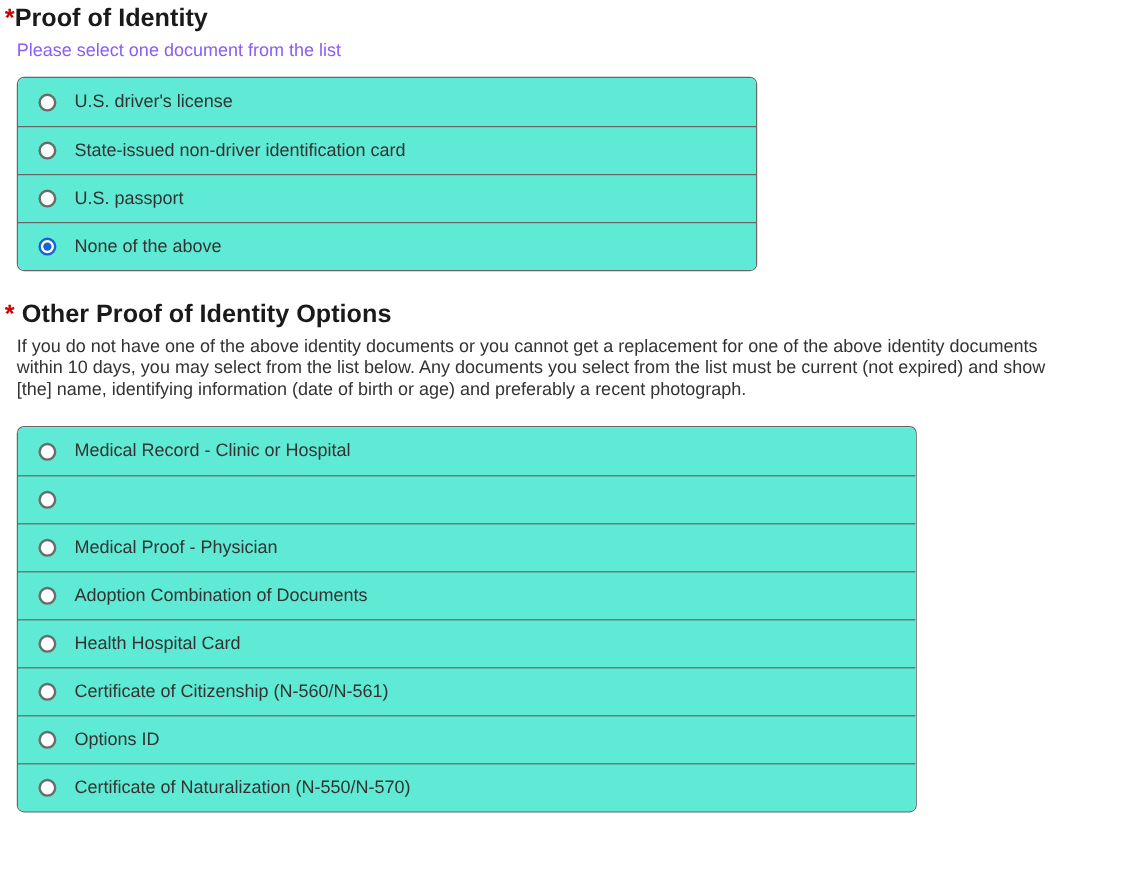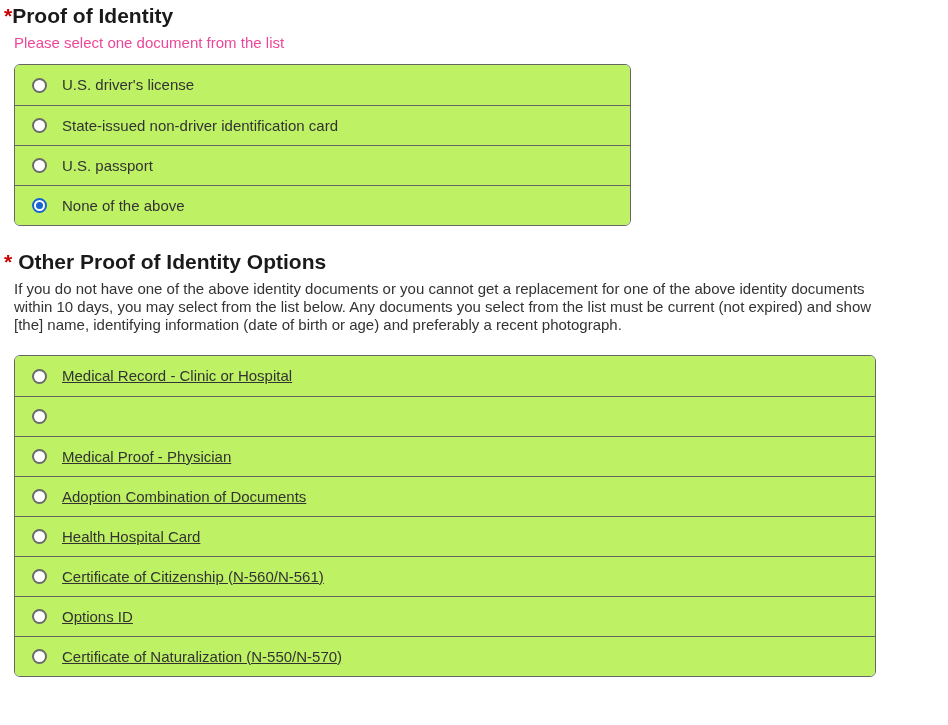--- a/index.html
+++ b/index.html
@@ -16,50 +16,50 @@
     font-weight: bold;
     color: #1a1a1a;
     line-height: 16px;
   }
   .req-marker { color: #cc0000; font-weight: bold; }
   .req-marker.spaced { margin-right: 6px; }
 
   .subtitle {
     margin: 11px 0 0 10px;
     font-size: 15px;
-    color: #ec4899;
+    color: #8b5cf6;
     line-height: 16px;
   }
 
   .desc {
     margin: 10px 0 0 10px;
     font-size: 15px;
     line-height: 18px;
     color: #333333;
   }
   .desc span { display: block; }
 
   .optbox {
     margin-left: 10px;
     border: 1px solid #666666;
     border-radius: 6px;
     background: #ffffff;
     overflow: hidden;
   }
   .optbox-1 { width: 617px; margin-top: 13px; }
-  .optbox-2 { width: 862px; margin-top: 21px; text-decoration: underline; }
+  .optbox-2 { width: 750px; margin-top: 21px; }
 
   .opt-row {
     height: 40px;
     display: flex;
     align-items: center;
     padding-left: 17px;
     border-top: 1px solid #666666;
     cursor: pointer;
-    background: #bef264;
+    background: #5eead4;
   }
   .opt-row:first-child { border-top: none; }
 
   .radio {
     width: 15px;
     height: 15px;
     border: 2px solid #6b6b6b;
     border-radius: 50%;
     margin-right: 15px;
     flex: none;

